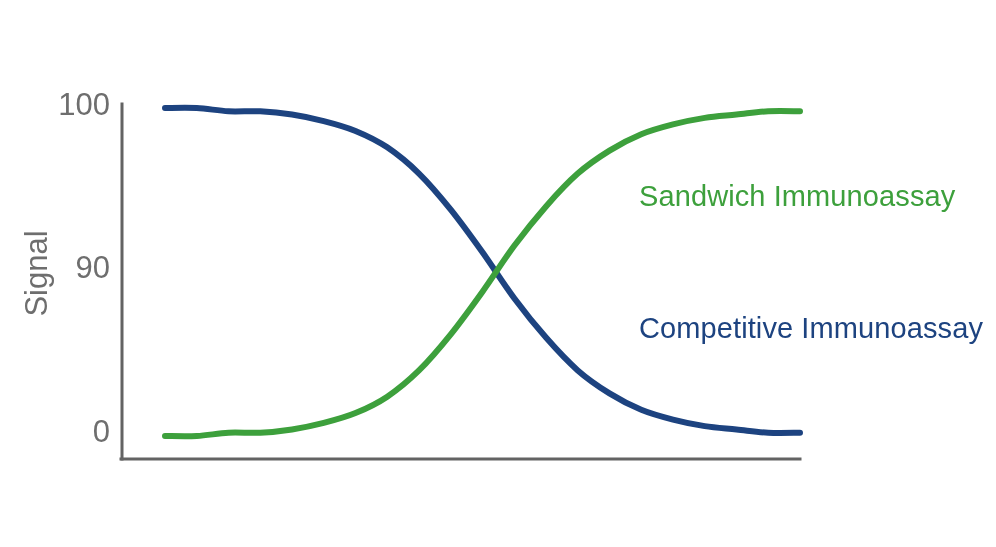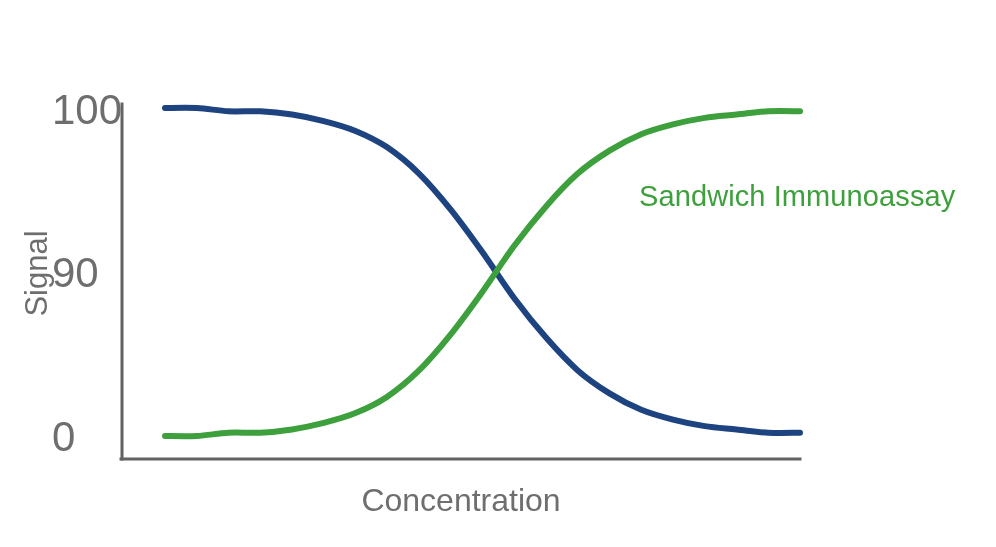--- a/index.html
+++ b/index.html
@@ -33,23 +33,23 @@
   }
   .curve {
     fill: none;
     stroke-width: 6;
     stroke-linecap: round;
     stroke-linejoin: round;
   }
   .tick-label {
     position: absolute;
     font-family: "Liberation Sans", sans-serif;
-    font-size: 42px;
+    font-size: 31px;
     color: #6e6e6e;
-    text-align: left;
+    text-align: right;
     width: 58px;
     line-height: 1;
     white-space: nowrap;
   }
   #ylabel-100 { left: 52px; top: 89px; }
   #ylabel-50  { left: 52px; top: 252px; }
   #ylabel-0   { left: 52px; top: 416px; }
 
   #ylabel-title {
     position: absolute;
@@ -110,17 +110,17 @@
     <path id="curve-competitive" class="curve" stroke="#1d4380" d="M 165.00 108.00 C 170.29 108.00, 186.17 107.45, 196.75 108.00 C 207.33 108.55, 217.92 110.73, 228.50 111.28 C 239.08 111.83, 249.67 110.73, 260.25 111.28 C 270.83 111.83, 281.42 112.92, 292.00 114.56 C 302.58 116.20, 313.17 118.39, 323.75 121.12 C 334.33 123.85, 344.92 126.59, 355.50 130.96 C 366.08 135.33, 376.67 140.25, 387.25 147.36 C 397.83 154.47, 408.42 163.21, 419.00 173.60 C 429.58 183.99, 440.17 196.56, 450.75 209.68 C 461.33 222.80, 471.92 237.56, 482.50 252.32 C 493.08 267.08, 503.67 284.03, 514.25 298.24 C 524.83 312.45, 535.42 325.57, 546.00 337.60 C 556.58 349.63, 567.17 361.11, 577.75 370.40 C 588.33 379.69, 598.92 386.80, 609.50 393.36 C 620.08 399.92, 630.67 405.39, 641.25 409.76 C 651.83 414.13, 662.42 416.87, 673.00 419.60 C 683.58 422.33, 694.17 424.52, 704.75 426.16 C 715.33 427.80, 725.92 428.35, 736.50 429.44 C 747.08 430.53, 757.67 432.17, 768.25 432.72 C 778.83 433.27, 794.71 432.72, 800.00 432.72"></path>
 
     <path id="curve-sandwich" class="curve" stroke="#3da03c" d="M 165.00 436.00 C 170.29 436.00, 186.17 436.55, 196.75 436.00 C 207.33 435.45, 217.92 433.27, 228.50 432.72 C 239.08 432.17, 249.67 433.27, 260.25 432.72 C 270.83 432.17, 281.42 431.08, 292.00 429.44 C 302.58 427.80, 313.17 425.61, 323.75 422.88 C 334.33 420.15, 344.92 417.41, 355.50 413.04 C 366.08 408.67, 376.67 403.75, 387.25 396.64 C 397.83 389.53, 408.42 380.79, 419.00 370.40 C 429.58 360.01, 440.17 347.44, 450.75 334.32 C 461.33 321.20, 471.92 306.44, 482.50 291.68 C 493.08 276.92, 503.67 259.97, 514.25 245.76 C 524.83 231.55, 535.42 218.43, 546.00 206.40 C 556.58 194.37, 567.17 182.89, 577.75 173.60 C 588.33 164.31, 598.92 157.20, 609.50 150.64 C 620.08 144.08, 630.67 138.61, 641.25 134.24 C 651.83 129.87, 662.42 127.13, 673.00 124.40 C 683.58 121.67, 694.17 119.48, 704.75 117.84 C 715.33 116.20, 725.92 115.65, 736.50 114.56 C 747.08 113.47, 757.67 111.83, 768.25 111.28 C 778.83 110.73, 794.71 111.28, 800.00 111.28"></path>
   </svg>
 
   <div class="tick-label" id="ylabel-100">100</div>
   <div class="tick-label" id="ylabel-50">90</div>
   <div class="tick-label" id="ylabel-0">0</div>
 
   <div id="ylabel-title">Signal</div>
-  <div id="xlabel-title">Concentration</div>
 
   <div class="series-label" id="label-sandwich">Sandwich Immunoassay</div>
+  <div class="series-label" id="label-competitive">Competitive Immunoassay</div>
 
 </div>
 
 </body></html>

